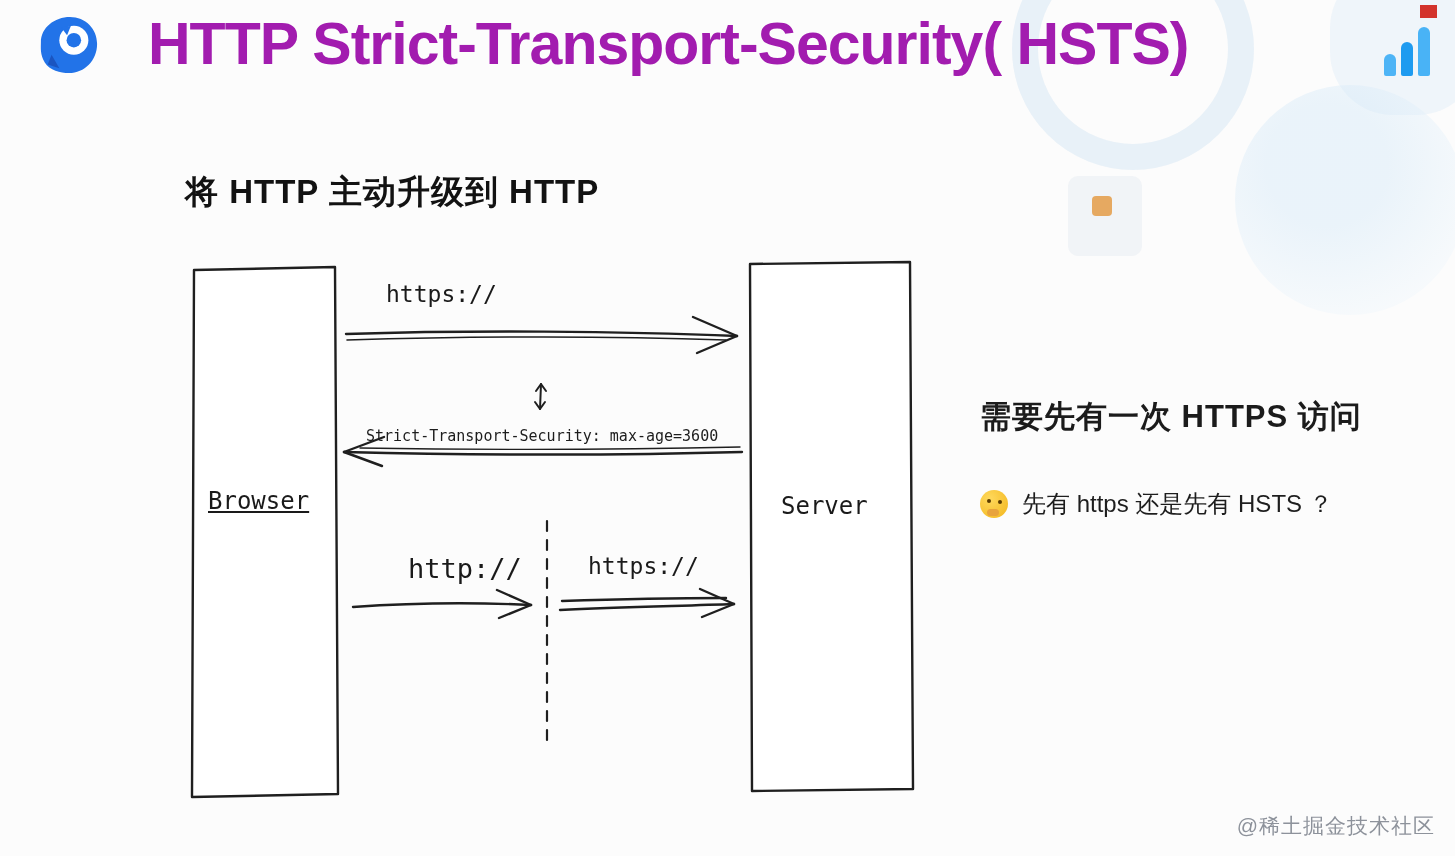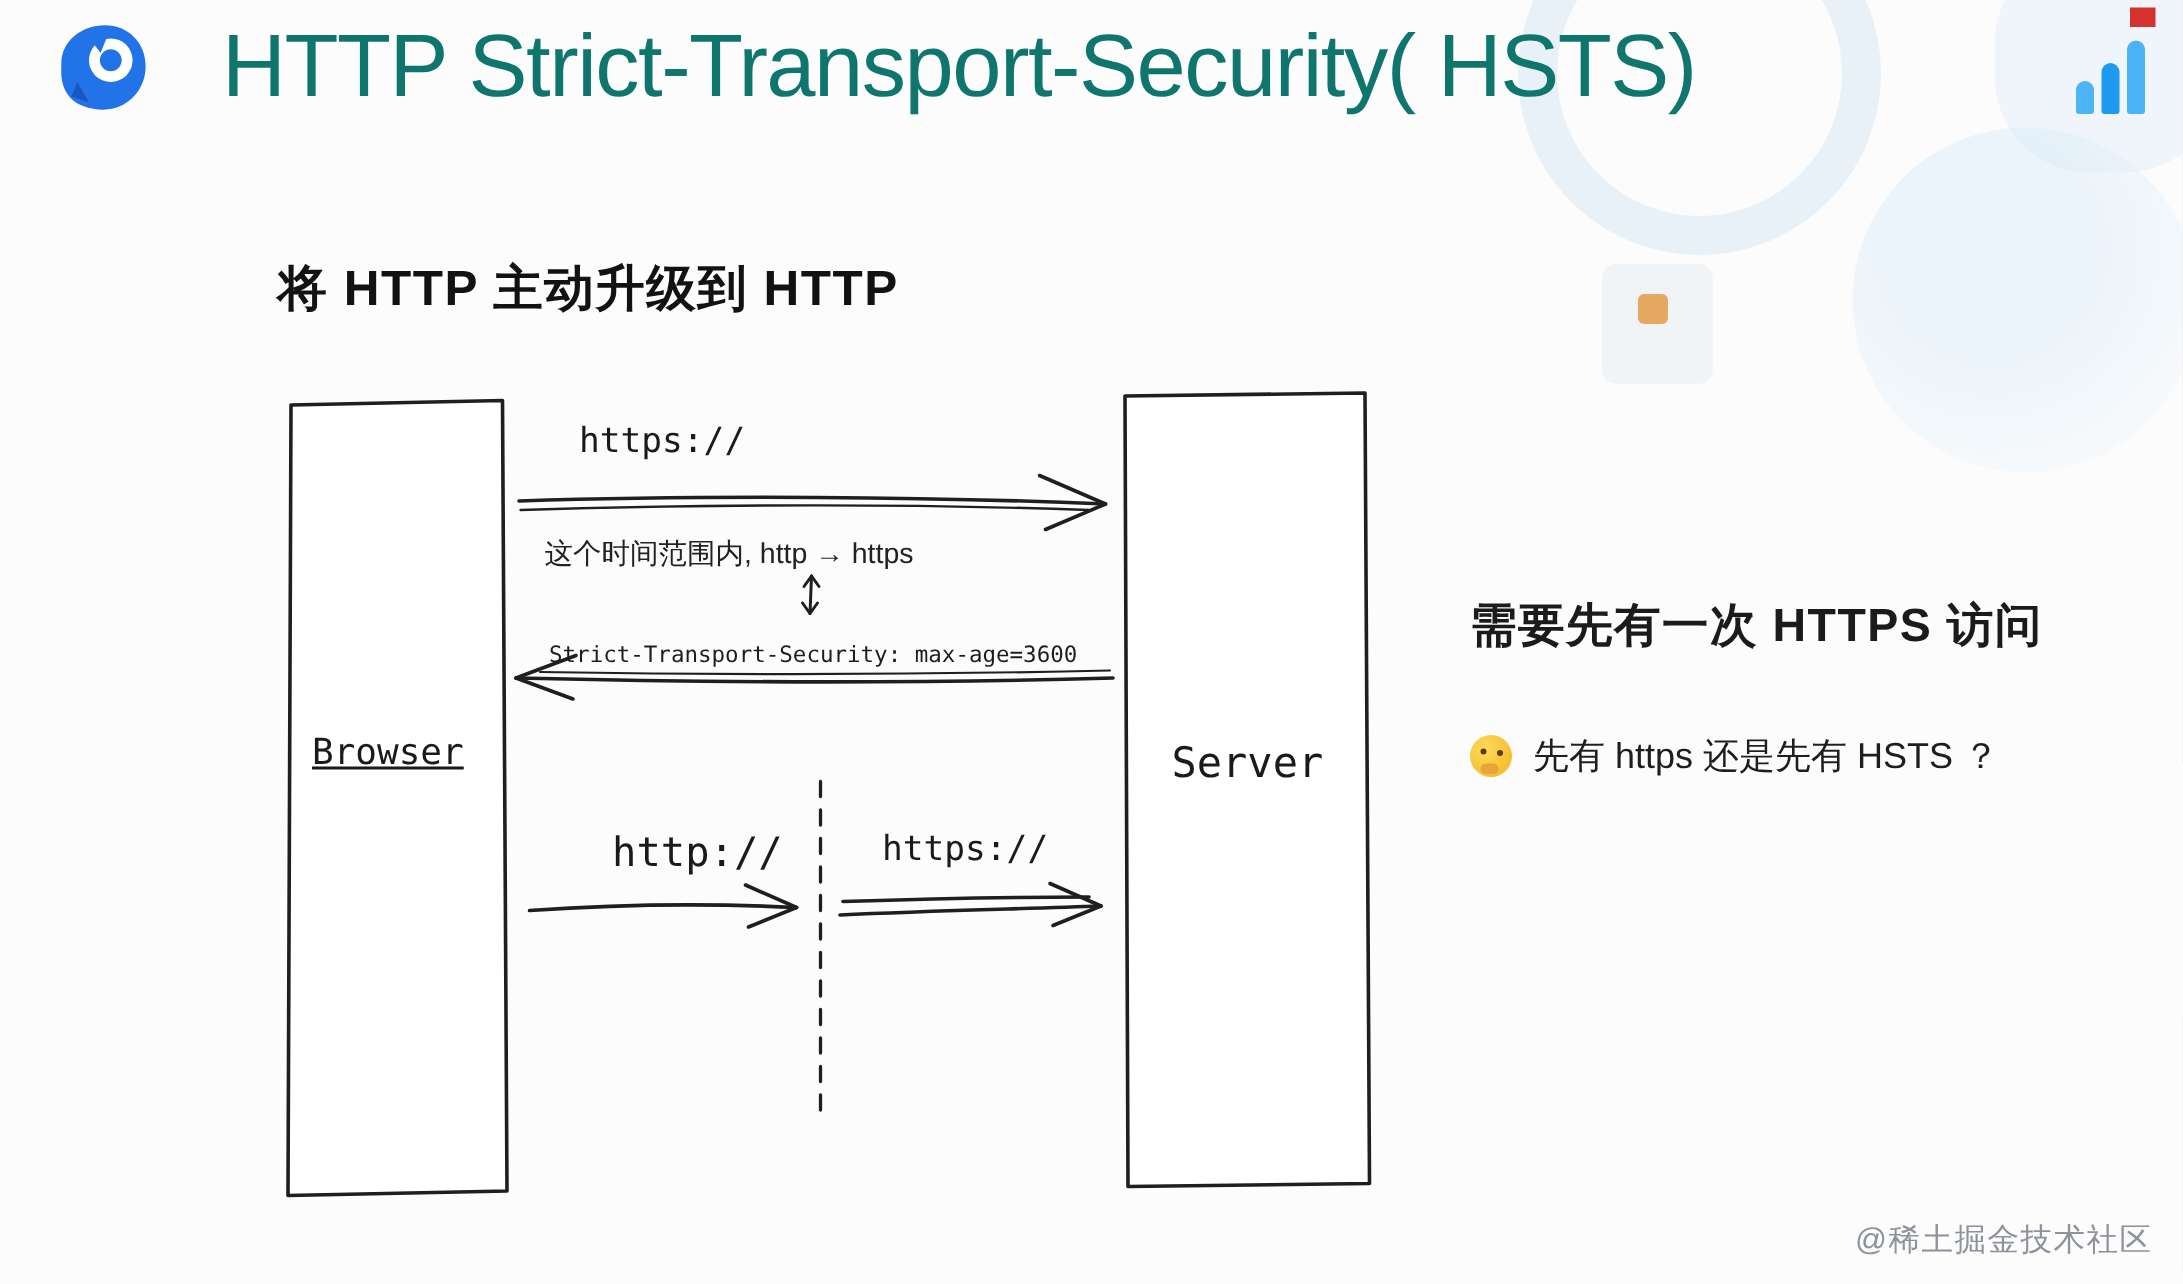--- a/index.html
+++ b/index.html
@@ -21,36 +21,36 @@
   .blob1{left:1235px;top:85px;width:230px;height:230px;border-radius:50%;background:radial-gradient(circle at 40% 35%, #cfe6f7 30%, #eef6fc 75%);opacity:.40;}
   .blob2{left:1330px;top:-35px;width:150px;height:150px;border-radius:42%;background:#dcecf8;opacity:.40;}
   .card1{left:1068px;top:176px;width:74px;height:80px;background:#e7ecf2;border-radius:10px;opacity:.55;}
   .orange-dot{left:1092px;top:196px;width:20px;height:20px;background:#e2902f;border-radius:4px;opacity:.75;}
   .red-mark{left:1420px;top:5px;width:17px;height:13px;background:#d3332c;}
 
   
   .logo{left:38px;top:13px;width:62px;height:64px;}
   .title{
     left:148px;top:10px;margin:0;
-    font-size:59px;font-weight:400;letter-spacing:-1px;
-    color:#0f766e;white-space:nowrap;
+    font-size:59px;font-weight:700;letter-spacing:-1px;
+    color:#a21caf;white-space:nowrap;
   }
   .bars{left:1384px;top:27px;display:flex;align-items:flex-end;gap:5px;height:49px;}
   .bars .bar{width:12px;border-radius:6px 6px 2px 2px;}
   .bar.b1{height:22px;background:#4db4f6;}
   .bar.b2{height:34px;background:#1e9bf0;}
   .bar.b3{height:49px;background:#49b3f6;}
 
   
   .subtitle{left:185px;top:170px;font-size:33px;font-weight:600;letter-spacing:1px;color:#121212;}
   .label-https-top{left:386px;top:281px;font-size:23px;font-weight:500;}
   .note1{left:363px;top:356px;font-size:19px;color:#222;}
   .note2{left:366px;top:427px;font-size:15px;color:#1d1d1d;}
   .browser-label{left:208px;top:487px;font-size:24px;text-decoration:underline;}
-  .server-label{left:781px;top:492px;font-size:28px;}
+  .server-label{left:781px;top:492px;font-size:24px;}
   .label-http-bottom{left:408px;top:553px;font-size:27px;font-weight:500;}
   .label-https-bottom{left:588px;top:553px;font-size:23px;font-weight:500;}
 
   
   .aside-heading{left:980px;top:396px;font-size:31px;font-weight:600;letter-spacing:1px;color:#1b1b1b;white-space:nowrap;}
   .aside-question{left:980px;top:488px;display:flex;align-items:center;gap:14px;font-size:24px;color:#1e1e1e;white-space:nowrap;}
   .emoji{width:28px;height:28px;border-radius:50%;flex:0 0 auto;position:relative;
          background:radial-gradient(circle at 35% 32%, #ffd95c, #f2b51c);}
   .emoji .eyes{position:absolute;width:4px;height:4px;background:#5b3b00;border-radius:50%;top:9px;left:7px;box-shadow:11px 1px 0 #5b3b00;}
   .emoji .hand{position:absolute;width:12px;height:7px;border-radius:4px;background:#e8a33c;bottom:2px;left:7px;}
@@ -116,21 +116,20 @@
   </div>
   <h1 class="abs title">HTTP Strict-Transport-Security( HSTS)</h1>
   <div class="abs bars">
     <div class="bar b1"></div>
     <div class="bar b2"></div>
     <div class="bar b3"></div>
   </div>
 
   <div class="abs subtitle">将 HTTP 主动升级到 HTTP</div>
   <div class="abs mono label-https-top">https://</div>
-  <div class="abs note1">这个时间范围内, http → https</div>
   <div class="abs mono note2">Strict-Transport-Security: max-age=3600</div>
   <div class="abs mono browser-label">Browser</div>
   <div class="abs mono server-label">Server</div>
   <div class="abs mono label-http-bottom">http://</div>
   <div class="abs mono label-https-bottom">https://</div>
 
   <div class="abs aside-question">
     <span class="emoji">
       <span class="eyes"></span>
         <span class="hand"></span>

